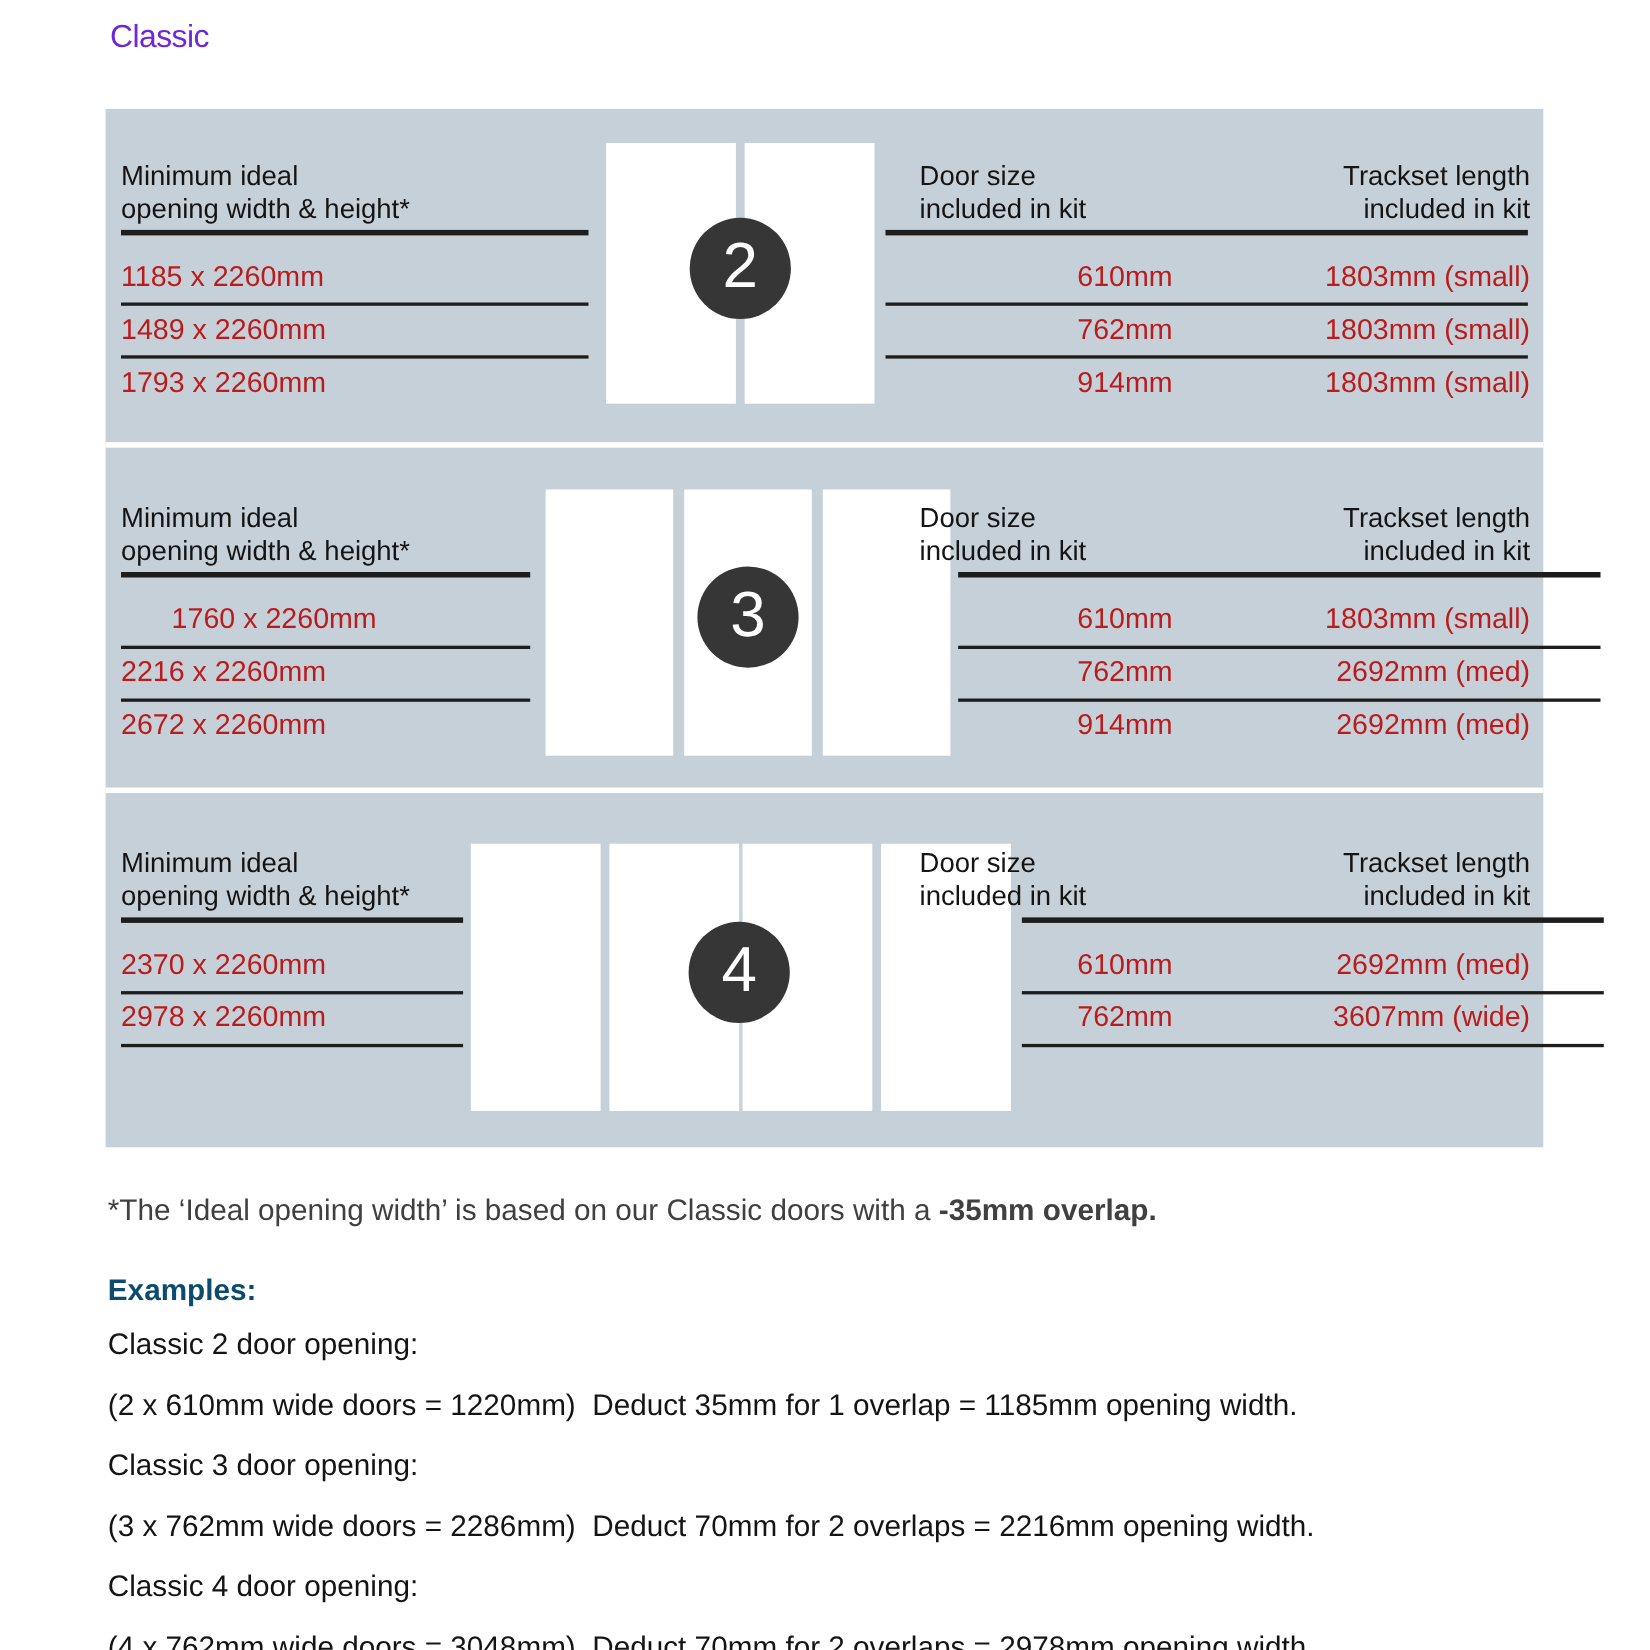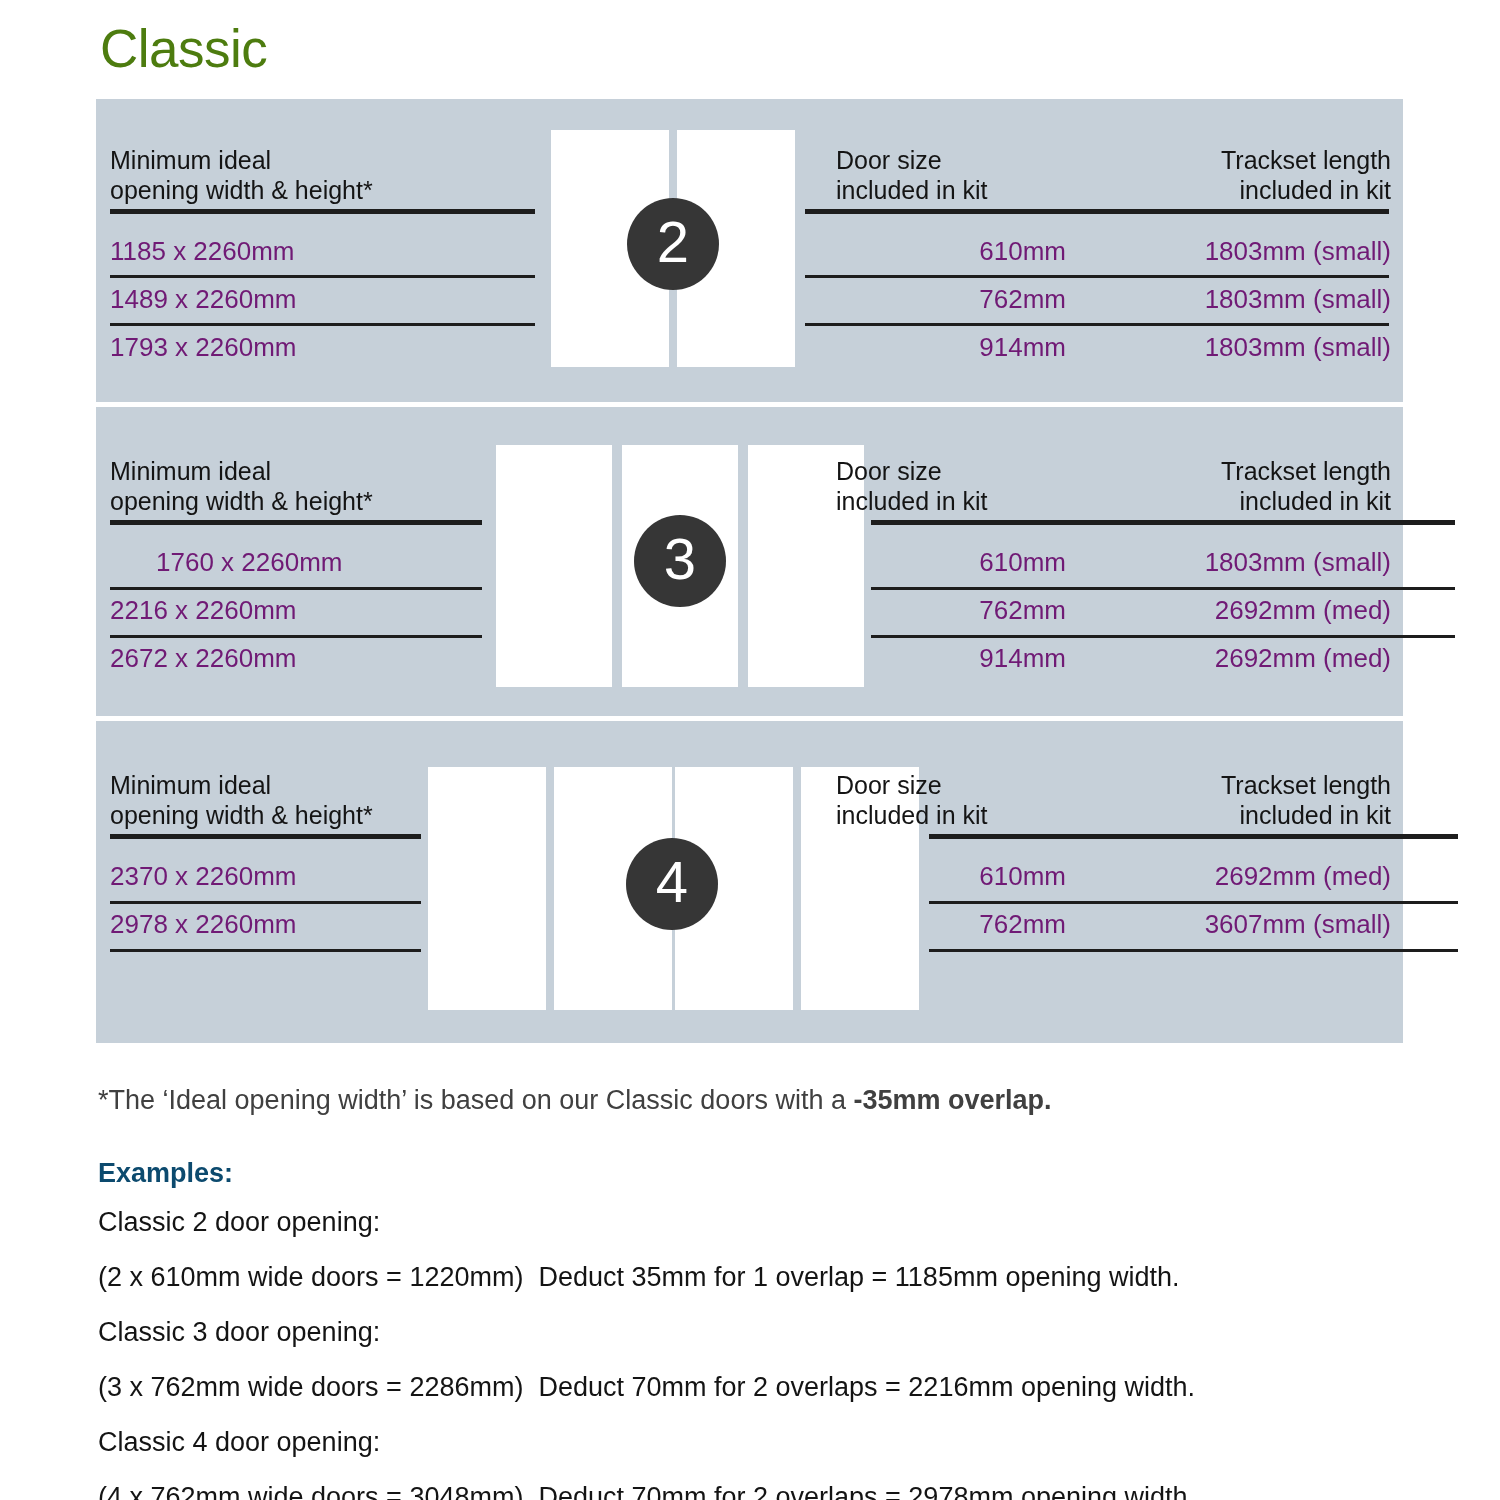--- a/index.html
+++ b/index.html
@@ -9,22 +9,22 @@
     font-family:"Liberation Sans","DejaVu Sans",sans-serif;
     color:#1a1a1a;
     overflow:hidden;
     position:relative;
   }
   .page{position:absolute;left:0;top:0;width:1500px;height:1500px;}
 
   
   .page-title{
     position:absolute;left:100px;top:18px;
-    font-size:53px;font-weight:400;letter-spacing:-0.5px;
-    color:#4d7c0f;
+    font-size:29px;font-weight:400;letter-spacing:-0.5px;
+    color:#6d28d9;
   }
 
   
   .panel{
     position:absolute;left:96px;top:99px;
     width:1307px;height:944px;
     background:#c6d0d9;
   }
   .panel-divider{
     position:absolute;left:0;width:1307px;height:5px;background:#ffffff;
@@ -44,21 +44,21 @@
 
   .rule{
     position:absolute;background:#1d1d1d;
   }
   .rule.thick{height:5px;}
   .rule.thin{height:3px;}
   .rule.left{left:14px;}
   .rule.right{left:709px;}
 
   .cell{
-    position:absolute;font-size:26px;line-height:28px;color:#701a75;
+    position:absolute;font-size:26px;line-height:28px;color:#b91c1c;
   }
   .cell.left{left:14px;text-align:left;}
   .cell.doors{left:760px;width:210px;text-align:right;}
   .cell.track{left:1000px;width:295px;text-align:right;}
 
   
   .doors-graphic{position:absolute;}
   .door-panel{
     position:absolute;top:0;background:#ffffff;height:100%;
   }
@@ -195,21 +195,21 @@
 
       <div class="cell left" style="top:141px;text-align:right;">2370 x 2260mm</div>
       <div class="cell doors" style="top:141px;">610mm</div>
       <div class="cell track" style="top:141px;">2692mm (med)</div>
 
       <div class="rule thin left" style="top:180px;width:311px;"></div>
       <div class="rule thin right" style="top:180px;width:529px;left:833px;"></div>
 
       <div class="cell left" style="top:189px;">2978 x 2260mm</div>
       <div class="cell doors" style="top:189px;">762mm</div>
-      <div class="cell track" style="top:189px;">3607mm (small)</div>
+      <div class="cell track" style="top:189px;">3607mm (wide)</div>
 
       <div class="rule thin left" style="top:228px;width:311px;"></div>
       <div class="rule thin right" style="top:228px;width:529px;left:833px;"></div>
     </div>
 
   </div>
 
   <div class="note">
     <span>*The ‘Ideal opening width’ is based on our Classic doors with a </span><b>-35mm overlap.</b>
   </div>

